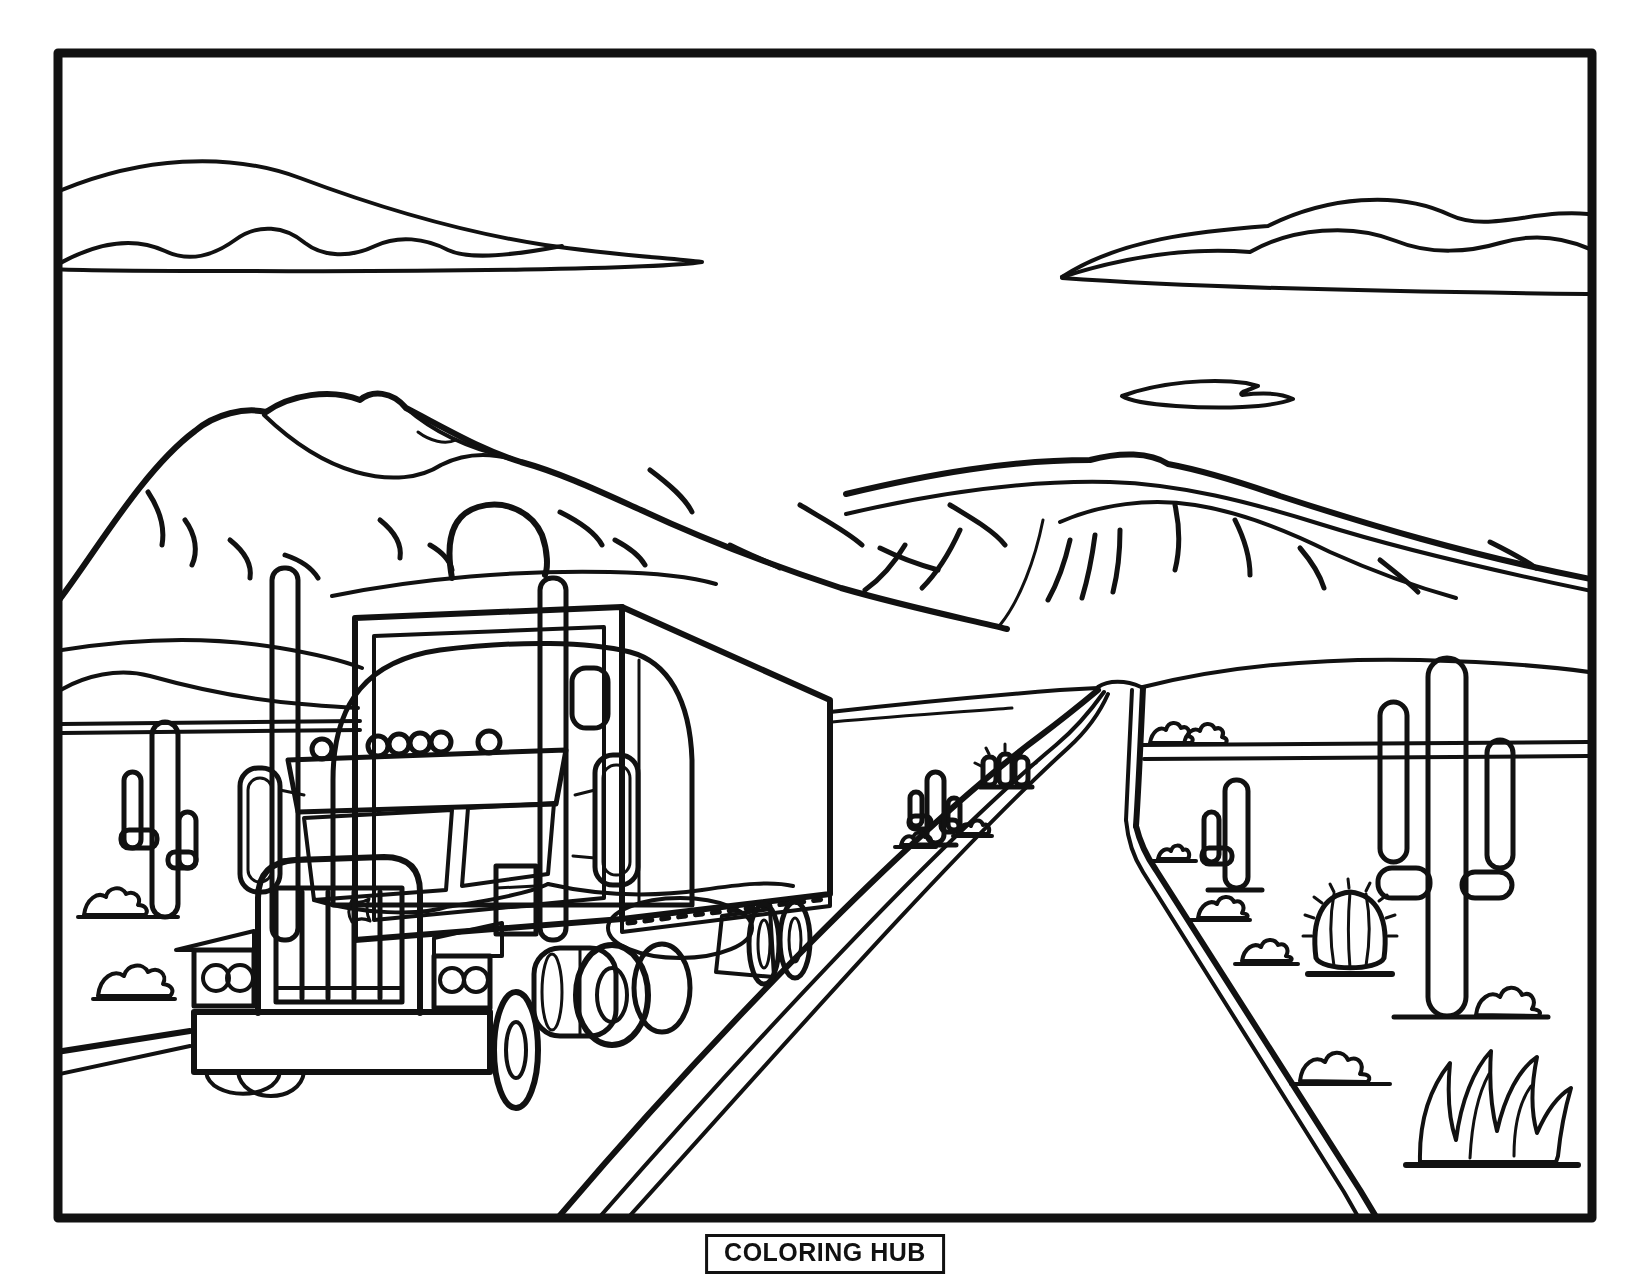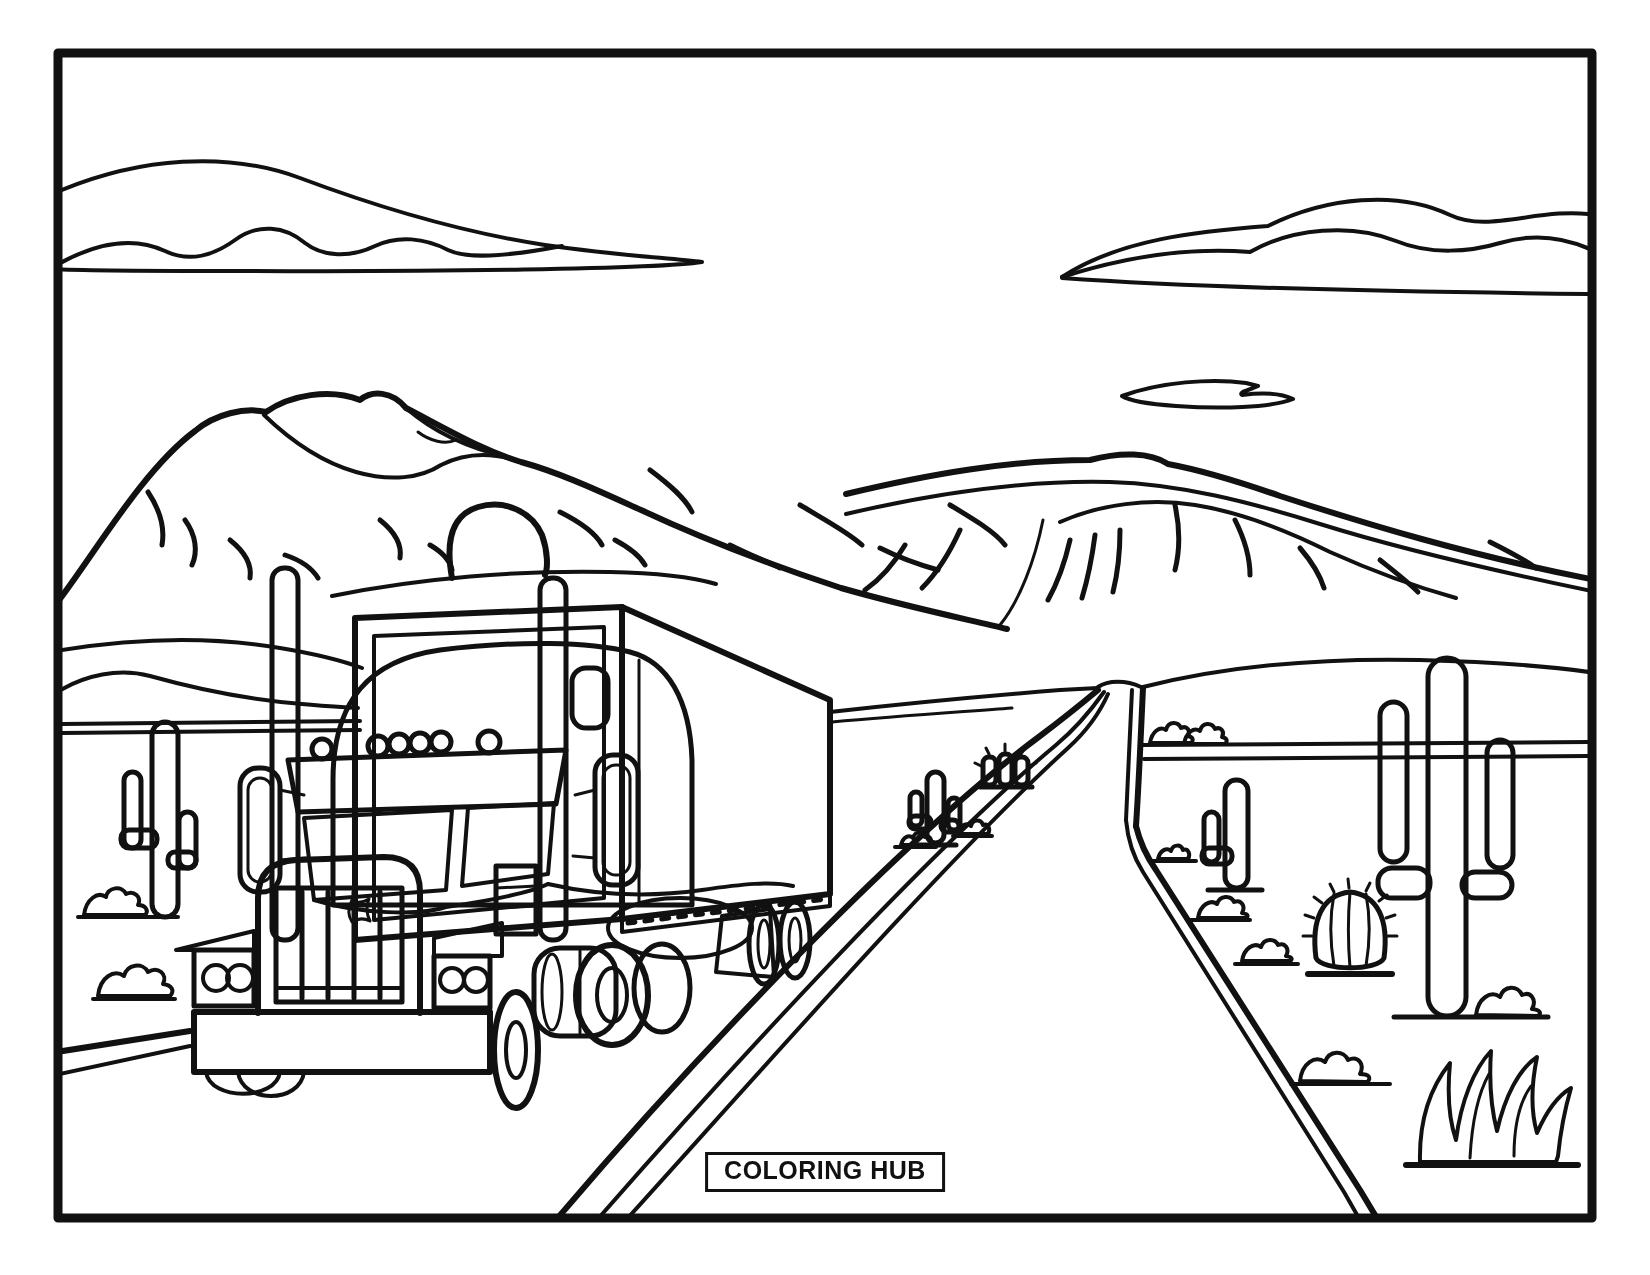--- a/index.html
+++ b/index.html
@@ -5,21 +5,21 @@
   html,body{margin:0;padding:0;background:#fff;}
   .page{position:relative;width:1650px;height:1275px;background:#fff;overflow:hidden;
         font-family:"Liberation Sans",sans-serif;}
   .page svg{position:absolute;left:0;top:0;}
   
   .ink path,.ink rect,.ink ellipse,.ink circle,.ink line,.ink polygon{
     fill:none;stroke:#111;stroke-width:5;stroke-linecap:round;stroke-linejoin:round;}
   .fw{fill:#fff;}
   .w3{stroke-width:3!important}.w4{stroke-width:4!important}
   .w6{stroke-width:6!important}.w9{stroke-width:9!important}
-  .footer-label{position:absolute;left:50%;top:1152px;transform:translateX(-50%);
+  .footer-label{position:absolute;left:50%;top:1234px;transform:translateX(-50%);
     background:#fff;border:3px solid #111;padding:1px 16px 4px;
     font-weight:700;font-size:25px;letter-spacing:.5px;color:#111;white-space:nowrap;}
 </style>
 </head>
 <body>
 
 <div class="page">
 <svg class="ink" width="1650" height="1275" viewBox="0 0 1650 1275">
 
   <defs>

